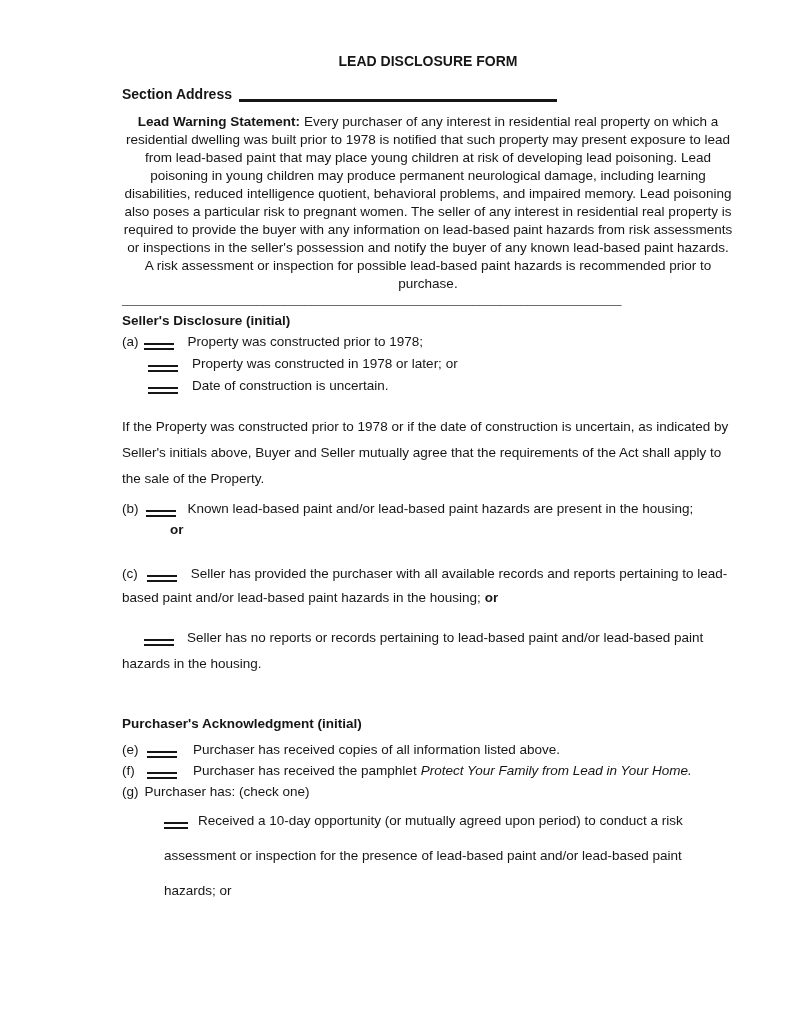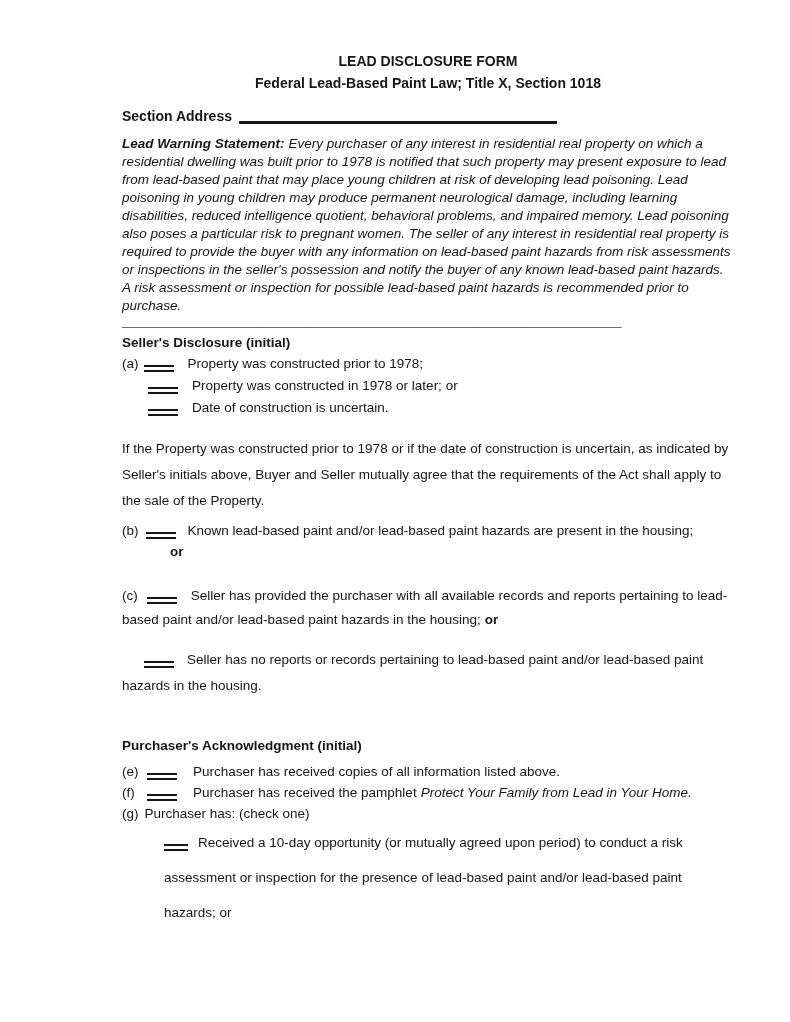--- a/index.html
+++ b/index.html
@@ -43,22 +43,21 @@
     width: 318px;
     height: 2px;
     border-bottom: 3px solid #161616;
     vertical-align: -3px;
     margin-left: 7px;
   }
 
   .lead-warning {
     margin: 11px 0 0 0;
     line-height: 18px;
-    text-align: left;
-    font-style: italic;
+    text-align: center;
   }
   .lead-warning .lw-text { margin-left: 4px; }
 
   .separator {
     line-height: 14px;
     margin-top: 0;
     white-space: nowrap;
     overflow: hidden;
     letter-spacing: 0;
     font-family: Liberation Serif, serif;
@@ -118,21 +117,20 @@
   }
   .g-sub .blank { margin: 0 10px 0 0; }
 </style>
 </head>
 <body>
 
 <div class="content">
 
   <div class="title-block">
     <div>LEAD DISCLOSURE FORM</div>
-    <div>Federal Lead-Based Paint Law; Title X, Section 1018</div>
   </div>
 
   <div class="prop-row">
     <span>Section Address</span><span class="addr-line"></span>
   </div>
 
   <p class="lead-warning">
     <strong>Lead Warning Statement:</strong><span class="lw-text">Every purchaser of any interest in residential real property on which a residential dwelling was built prior to 1978 is notified that such property may present exposure to lead from lead-based paint that may place young children at risk of developing lead poisoning. Lead poisoning in young children may produce permanent neurological damage, including learning disabilities, reduced intelligence quotient, behavioral problems, and impaired memory. Lead poisoning also poses a particular risk to pregnant women. The seller of any interest in residential real property is required to provide the buyer with any information on lead-based paint hazards from risk assessments or inspections in the seller's possession and notify the buyer of any known lead-based paint hazards. A risk assessment or inspection for possible lead-based paint hazards is recommended prior to purchase.</span>
   </p>
 

